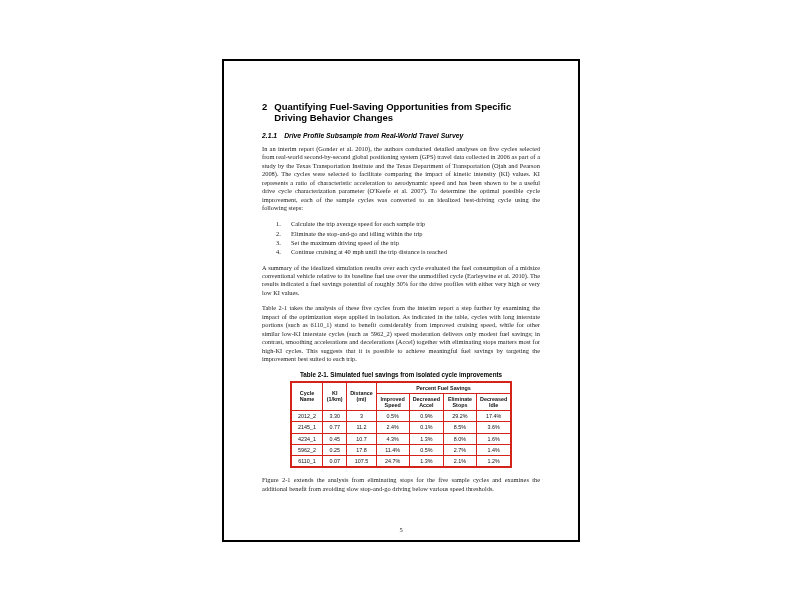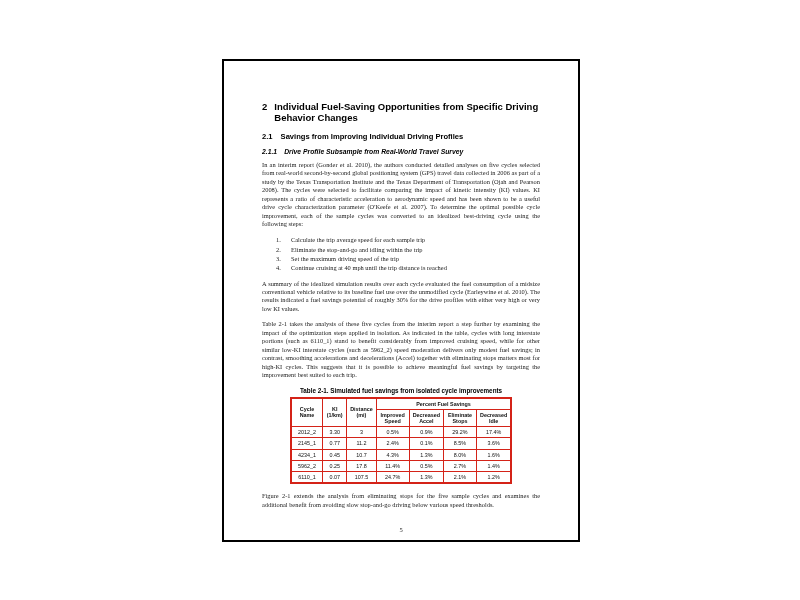--- a/index.html
+++ b/index.html
@@ -64,27 +64,23 @@
   }
 </style>
 </head>
 <body>
 
 <div class="canvas">
   <div class="page">
 
     <div class="h1">
       <span class="num">2</span>
-      <span>Individual Fuel-Saving Opportunities from Specific Driving Behavior Changes</span>
+      <span>Quantifying Fuel-Saving Opportunities from Specific Driving Behavior Changes</span>
     </div>
 
-    <div class="h2">
-      <span class="num">2.1</span>
-      <span>Savings from Improving Individual Driving Profiles</span>
-    </div>
 
     <div class="h3">
       <span class="num">2.1.1</span>
       <span>Drive Profile Subsample from Real-World Travel Survey</span>
     </div>
 
     <p class="para">In an interim report (Gonder et al. 2010), the authors conducted detailed analyses on five cycles selected from real-world second-by-second global positioning system (GPS) travel data collected in 2006 as part of a study by the Texas Transportation Institute and the Texas Department of Transportation (Ojah and Pearson 2008). The cycles were selected to facilitate comparing the impact of kinetic intensity (KI) values. KI represents a ratio of characteristic acceleration to aerodynamic speed and has been shown to be a useful drive cycle characterization parameter (O'Keefe et al. 2007). To determine the optimal possible cycle improvement, each of the sample cycles was converted to an idealized best-driving cycle using the following steps:</p>
 
     <div class="steps">
       <div class="step">

